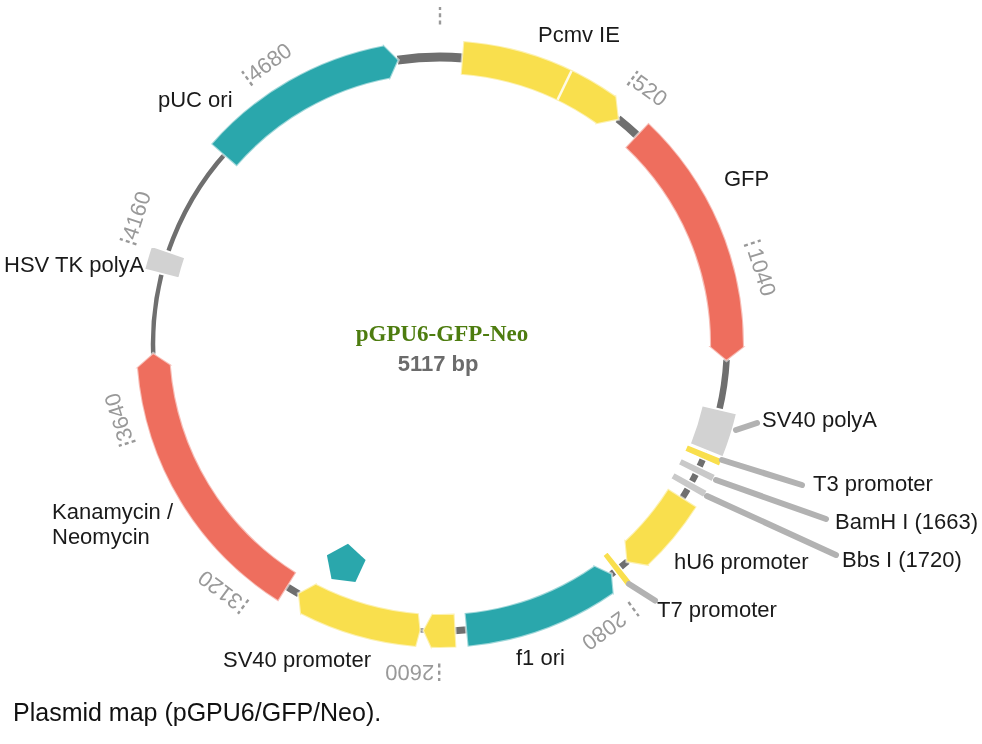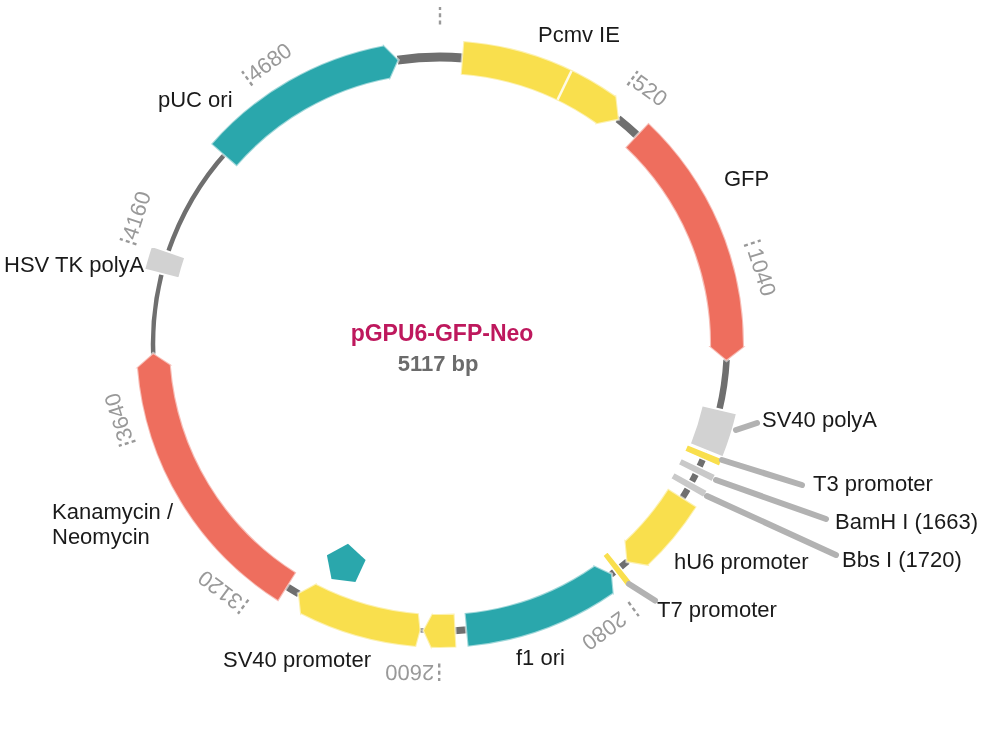--- a/index.html
+++ b/index.html
@@ -8,25 +8,25 @@
     width: 982px; height: 744px;
     background: #ffffff;
     overflow: hidden;
     font-family: "Liberation Sans", "DejaVu Sans", sans-serif;
   }
   .stage svg { position: absolute; left: 0; top: 0; }
   .center-title {
     position: absolute;
     left: 442px; top: 322px;
     transform: translateX(-50%);
-    font-family: Liberation Sans, sans-serif;
+    font-family: Liberation Serif, serif;
     font-weight: bold;
     font-size: 23px;
     line-height: 1;
-    color: #be185d;
+    color: #4d7c0f;
     white-space: nowrap;
   }
   .center-size {
     position: absolute;
     left: 438px; top: 353px;
     transform: translateX(-50%);
     font-family: "Liberation Sans", sans-serif;
     font-size: 22px;
     line-height: 1;
     color: #6b6b6b;
@@ -119,13 +119,14 @@
         <text x="516" y="665" fill="#1a1a1a" font-size="22">f1 ori</text>
         <text x="223" y="666.5" fill="#1a1a1a" font-size="22">SV40 promoter</text>
         <text x="52" y="518.5" fill="#1a1a1a" font-size="22">Kanamycin /</text>
         <text x="52" y="543.5" fill="#1a1a1a" font-size="22">Neomycin</text>
         <text x="4" y="272" fill="#1a1a1a" font-size="22">HSV TK polyA</text>
         <text x="158" y="107" fill="#1a1a1a" font-size="22">pUC ori</text>
       </g>
     </svg>
   <div class="center-title">pGPU6-GFP-Neo</div>
   <div class="center-size">5117 bp</div>
+  <div class="caption">Plasmid map (pGPU6/GFP/Neo).</div>
 </div>
 
 </body></html>

